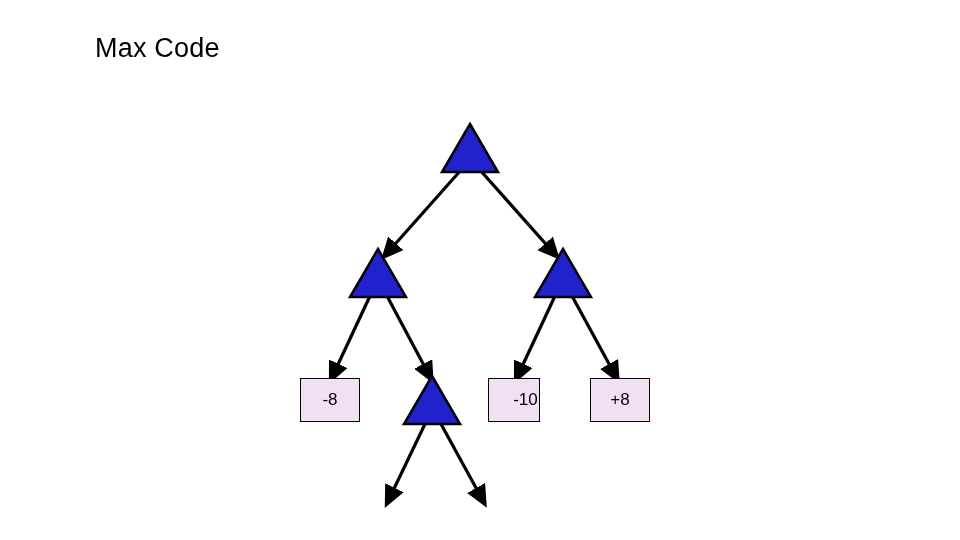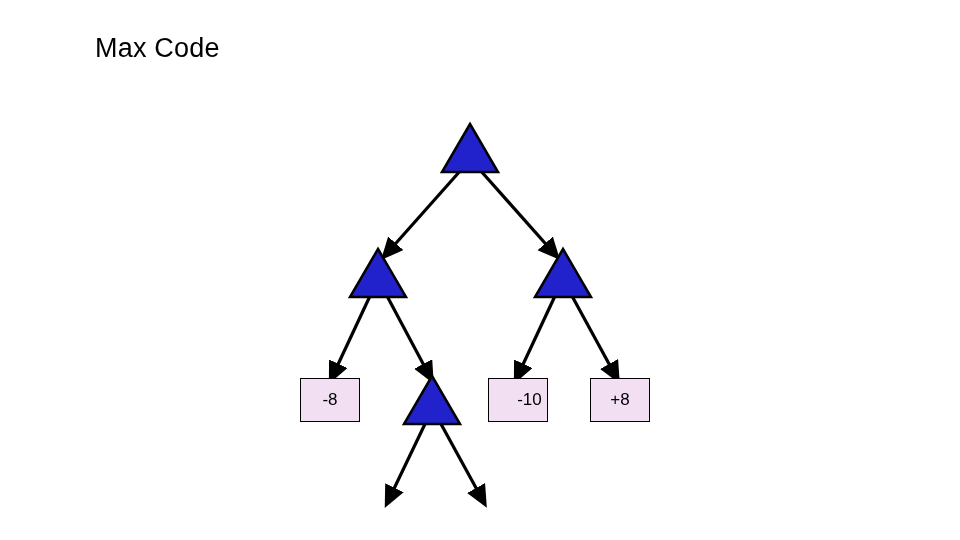--- a/index.html
+++ b/index.html
@@ -77,21 +77,21 @@
       <polygon points="378,249 406,297 350,297" fill="#2222cc" stroke="#000000" stroke-width="2.5"></polygon>
       <polygon points="563,249 591,297 535,297" fill="#2222cc" stroke="#000000" stroke-width="2.5"></polygon>
       <polygon points="432,376 460,424 404,424" fill="#2222cc" stroke="#000000" stroke-width="2.5"></polygon>
     </g>
   </svg>
 
   <div class="leaf-box" style="left:300px; top:378px; width:60px; height:44px;">
     <span>-8</span>
   </div>
 
-  <div class="leaf-box" style="left:488px; top:378px; width:60px; height:44px;padding-left:23px;">
+  <div class="leaf-box" style="left:488px; top:378px; width:52px; height:44px;padding-left:23px;">
     <span>-10</span>
   </div>
 
   <div class="leaf-box" style="left:590px; top:378px; width:60px; height:44px;">
     <span>+8</span>
   </div>
 
 </div>
 
 </body></html>

